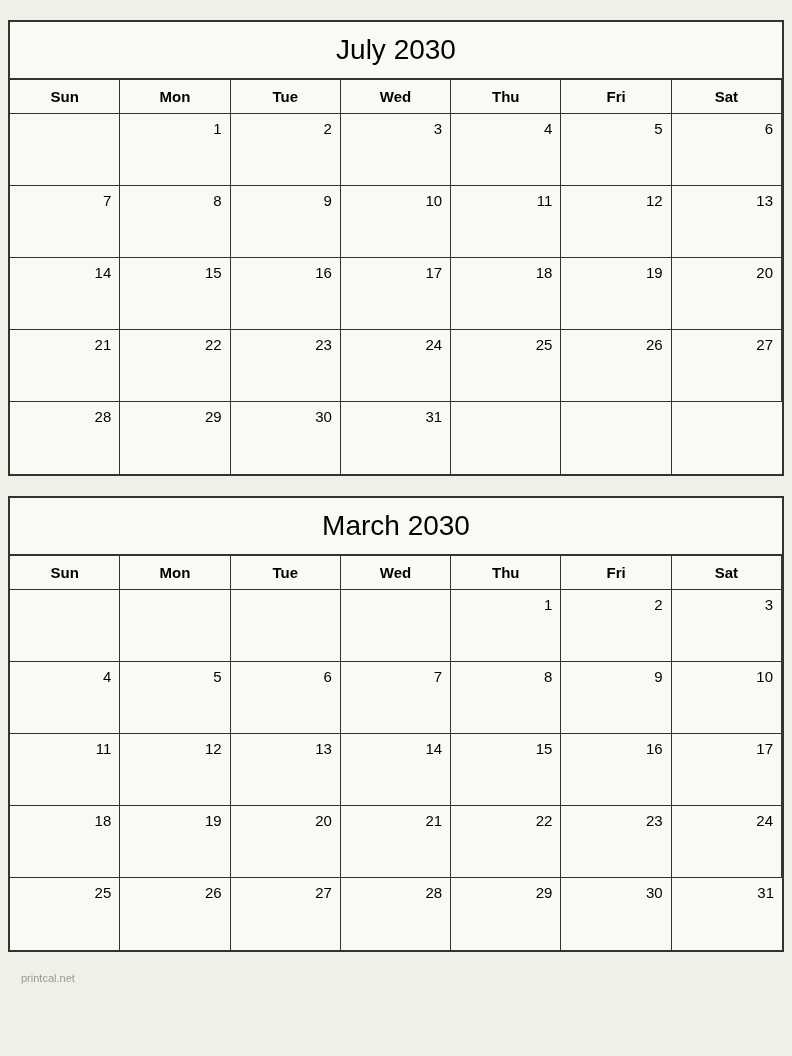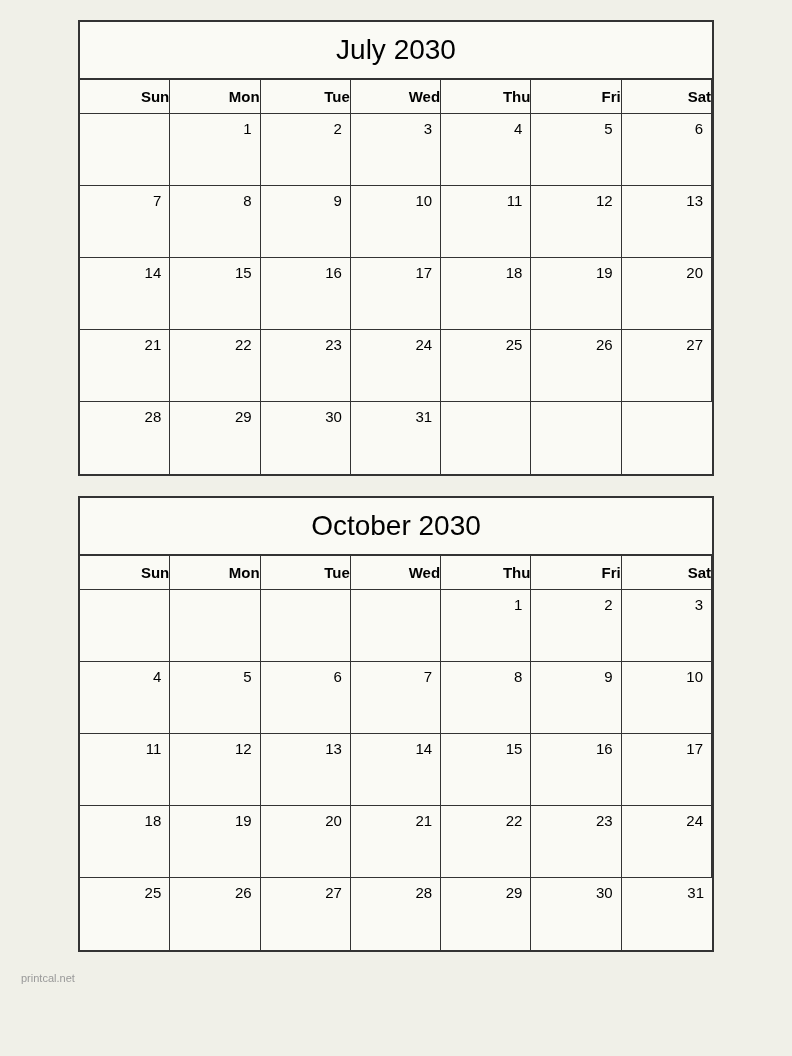--- a/index.html
+++ b/index.html
@@ -10,36 +10,36 @@
       min-height: 1056px;
       display: flex;
       flex-direction: column;
       align-items: center;
       padding: 20px;
       gap: 20px;
     }
     .calendar {
       background: #fafaf5;
       border: 2px solid #333;
-      width: 636px;
+      width: 776px;
     }
     .calendar-title {
       text-align: center;
       font-size: 28px;
       font-weight: normal;
       padding: 12px 0;
       border-bottom: 2px solid #333;
       background: #fafaf5;
     }
     .calendar-grid {
       display: grid;
       grid-template-columns: repeat(7, 1fr);
     }
     .day-header {
-      text-align: right;
+      text-align: center;
       font-weight: bold;
       font-size: 15px;
       padding: 8px 0;
       border-right: 1px solid #333;
       border-bottom: 1px solid #333;
       background: #fafaf5;
     }
     .day-header:last-child {
       border-right: none;
     }
@@ -119,21 +119,21 @@
     <div class="day-cell" style="border-bottom:none;">29</div>
     <div class="day-cell" style="border-bottom:none;">30</div>
     <div class="day-cell" style="border-bottom:none;">31</div>
     <div class="day-cell empty" style="border-bottom:none;"></div>
     <div class="day-cell empty" style="border-bottom:none;"></div>
     <div class="day-cell empty" style="border-bottom:none;"></div>
   </div>
 </div>
 
 <div class="calendar">
-  <div class="calendar-title">October 2030</div>
+  <div class="calendar-title">March 2030</div>
   <div class="calendar-grid">
 
     <div class="day-header">Sun</div>
     <div class="day-header">Mon</div>
     <div class="day-header">Tue</div>
     <div class="day-header">Wed</div>
     <div class="day-header">Thu</div>
     <div class="day-header">Fri</div>
     <div class="day-header">Sat</div>
 

